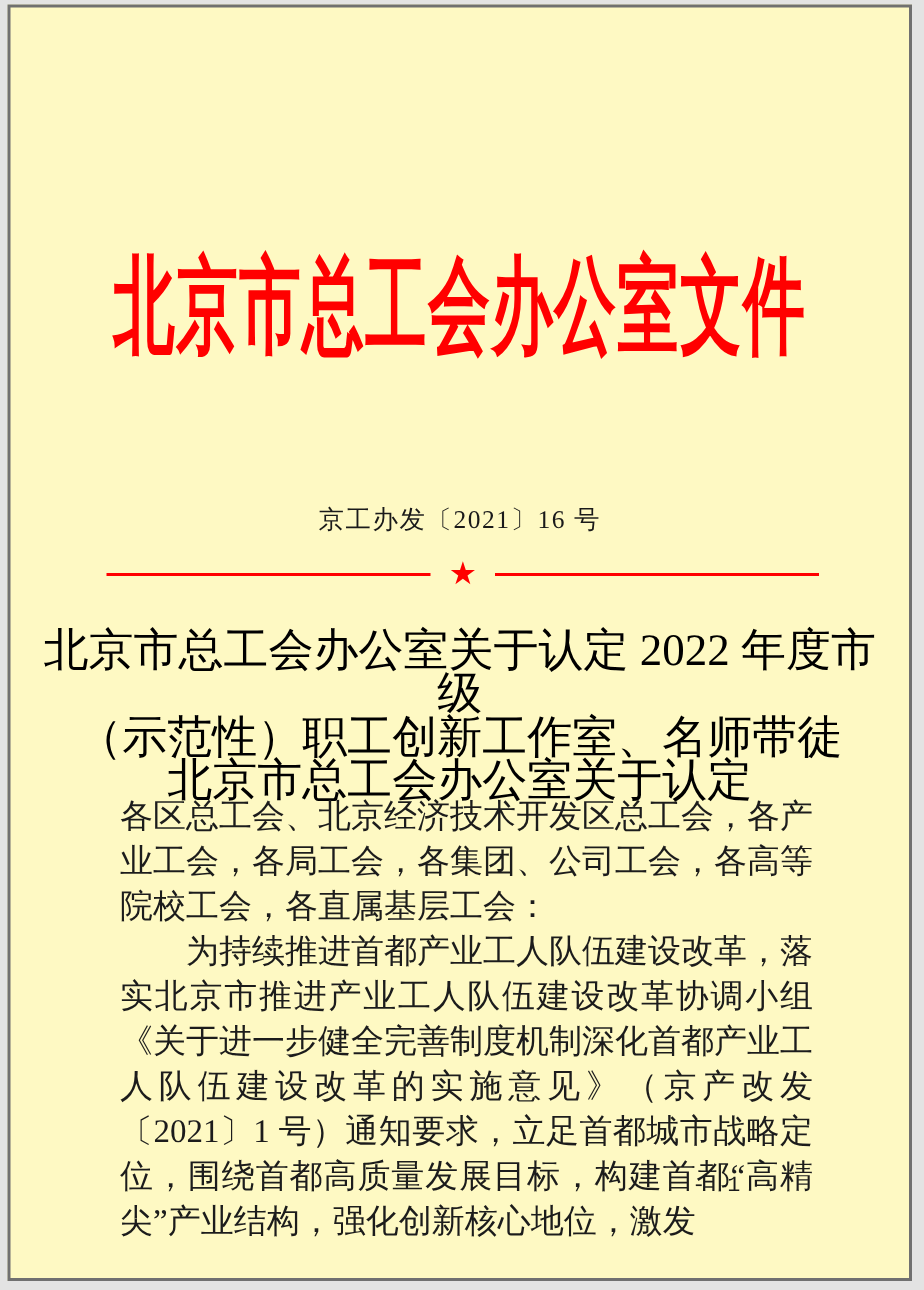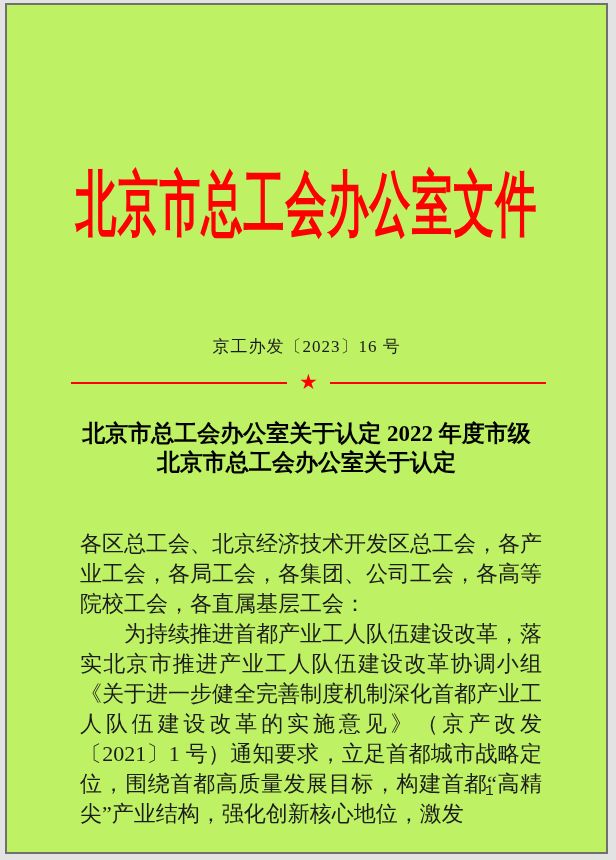--- a/index.html
+++ b/index.html
@@ -10,21 +10,21 @@
     background: #e3e3e3;
     font-family: "Liberation Serif", "DejaVu Serif", serif;
     overflow: hidden;
   }
   .page {
     position: absolute;
     left: 5px;
     top: 3px;
     width: 603px;
     height: 851px;
-    background: #bef264;
+    background: #fef9c3;
     border: 2px solid #707070;
     box-sizing: border-box;
   }
   .letterhead {
     position: absolute;
     top: 163px;
     left: 0;
     right: 0;
     text-align: center;
     color: #ff0000;
@@ -68,22 +68,22 @@
     transform: translateY(-1px);
     font-family: "DejaVu Sans", sans-serif;
   }
   .doc-title {
     position: absolute;
     top: 414px;
     left: 20px;
     right: 20px;
     text-align: center;
     color: #000000;
-    font-weight: bold;
-    font-size: 23px;
+    font-weight: normal;
+    font-size: 30px;
     line-height: 29px;
   }
   .doc-title span { display: block; }
   .body-text {
     position: absolute;
     top: 524px;
     left: 73px;
     width: 462px;
     color: #1c1c1c;
     font-size: 22px;
@@ -102,30 +102,31 @@
     font-family: "Liberation Mono", "DejaVu Sans Mono", monospace;
   }
 </style>
 </head>
 <body>
 
 <div class="page">
 
   <div class="letterhead">北京市总工会办公室文件</div>
 
-  <div class="doc-number">京工办发〔2023〕16 号</div>
+  <div class="doc-number">京工办发〔2021〕16 号</div>
 
   <div class="divider">
     <div class="rule"></div>
     <span class="star">★</span>
     <div class="rule"></div>
   </div>
 
   <div class="doc-title">
     <span>北京市总工会办公室关于认定 2022 年度市级</span>
+    <span>（示范性）职工创新工作室、名师带徒</span>
     <span>北京市总工会办公室关于认定</span>
   </div>
 
   <div class="body-text">
     <p class="para">各区总工会、北京经济技术开发区总工会，各产业工会，各局工会，各集团、公司工会，各高等院校工会，各直属基层工会：</p>
     <p class="para indent">为持续推进首都产业工人队伍建设改革，落实北京市推进产业工人队伍建设改革协调小组《关于进一步健全完善制度机制深化首都产业工人队伍建设改革的实施意见》（京产改发〔2021〕1 号）通知要求，立足首都城市战略定位，围绕首都高质量发展目标，构建首都“高精尖”产业结构，强化创新核心地位，激发</p>
   </div>
 
   <div class="page-number">- 1 -</div>
 

